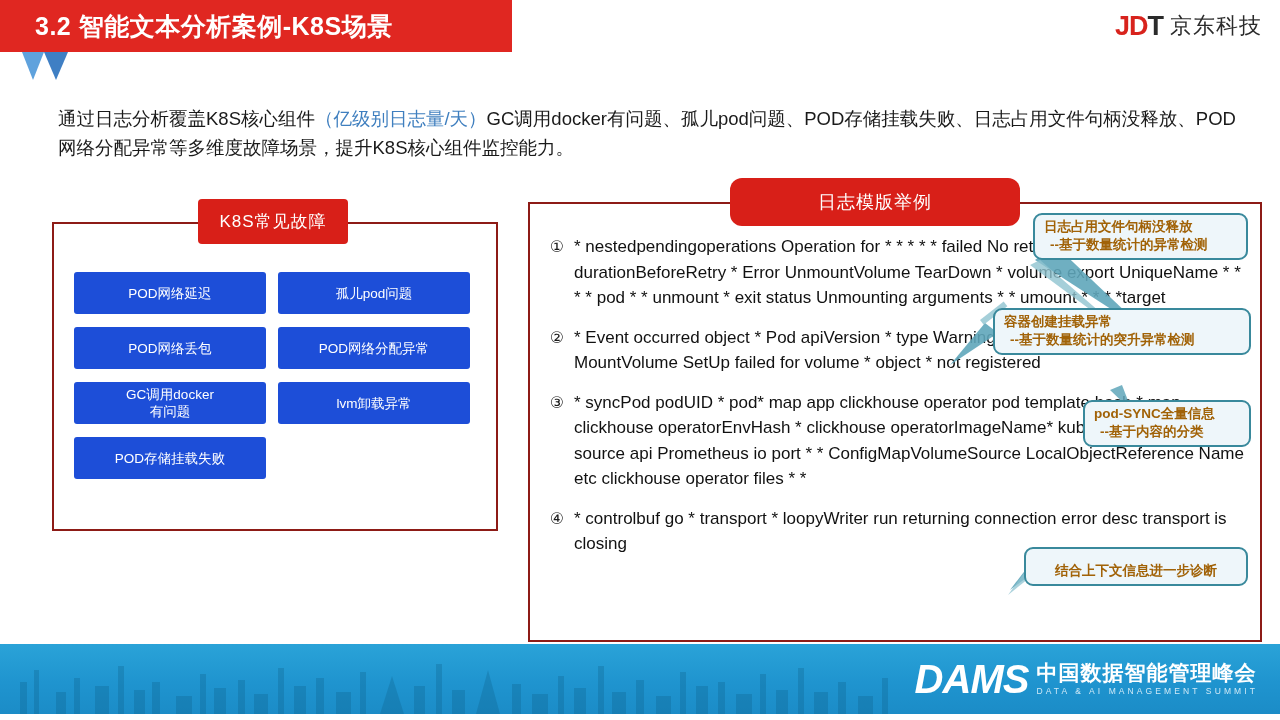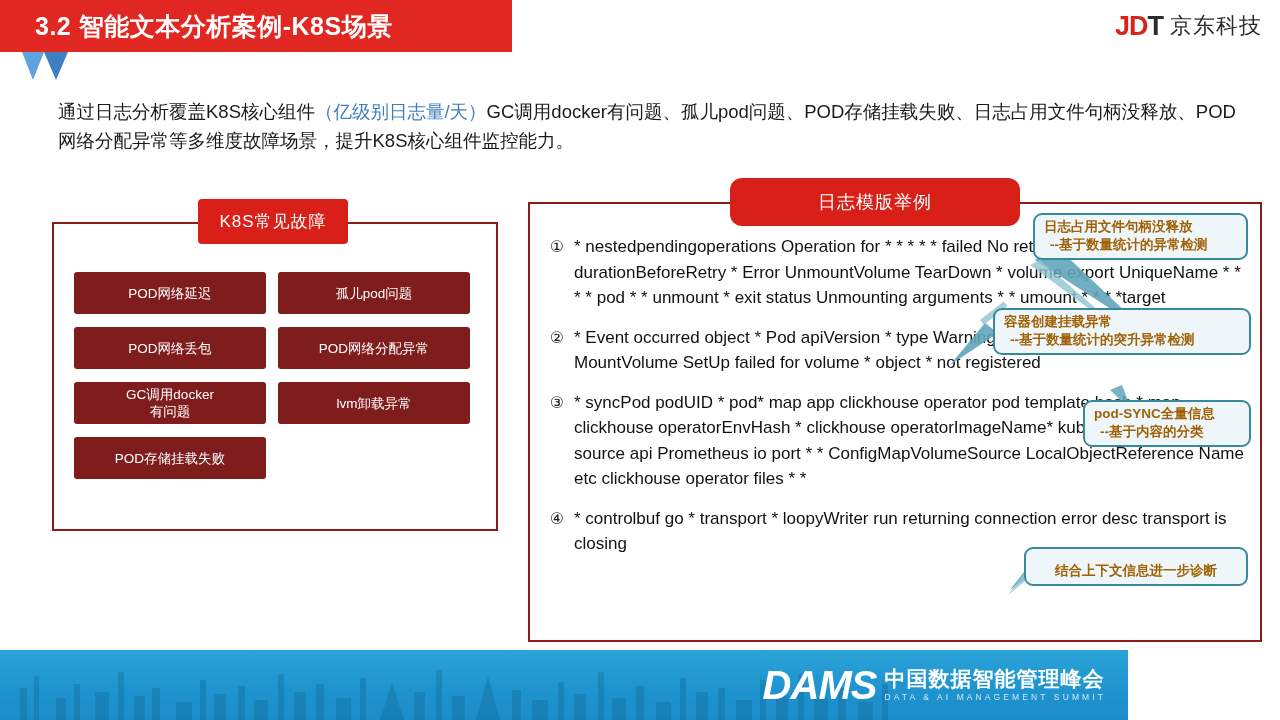--- a/index.html
+++ b/index.html
@@ -26,21 +26,21 @@
     position:absolute;right:18px;top:10px;height:32px;
     display:flex;align-items:center;gap:7px;
   }
   .logo-jdt{font-size:27px;font-weight:bold;letter-spacing:-1px;}
   .logo-jdt .r{color:#d8231d;}
   .logo-jdt .d{color:#2b2b2b;}
   .logo-cn{font-size:22px;font-weight:normal;color:#2b2b2b;letter-spacing:1px;}
 
   
   .intro{
-    position:absolute;left:58px;top:97px;width:1190px;
+    position:absolute;left:58px;top:104px;width:1190px;
     font-size:18.5px;line-height:29px;color:#1a1a1a;
   }
   .intro .hl{color:#3f7fbf;}
 
   
   .frame{position:absolute;border:2px solid #8d1b16;background:#ffffff;}
   .badge{
     position:absolute;background:#d81f18;color:#ffffff;
     border-radius:4px;display:flex;align-items:center;justify-content:center;
     font-size:17px;letter-spacing:1px;
@@ -48,21 +48,21 @@
 
   
   #left-frame{left:52px;top:222px;width:442px;height:305px;}
   #left-badge{left:198px;top:199px;width:150px;height:45px;}
   .fault-grid{
     position:absolute;left:74px;top:272px;width:396px;
     display:grid;grid-template-columns:192px 192px;grid-auto-rows:42px;
     column-gap:12px;row-gap:13px;
   }
   .fault{
-    background:#7f1d1d;border-radius:3px;color:#ffffff;
+    background:#1d4ed8;border-radius:3px;color:#ffffff;
     display:flex;align-items:center;justify-content:center;text-align:center;
     font-size:13.5px;line-height:17px;padding:0 4px;
   }
 
   
   #right-frame{left:528px;top:202px;width:730px;height:436px;}
   #right-badge{left:730px;top:178px;width:290px;height:48px;border-radius:12px;font-size:18px;}
   .log-list{
     position:absolute;left:540px;top:222px;width:710px;height:400px;
     padding-top:12px;box-sizing:border-box;
@@ -85,21 +85,21 @@
     position:absolute;background:#eef6fa;border:2px solid #39899c;
     border-radius:9px;padding:3px 9px 4px 9px;box-sizing:border-box;
     color:#a16207;font-weight:bold;font-size:13.5px;line-height:18px;
     white-space:nowrap;
   }
   .callout .l2{display:block;padding-left:6px;}
   .leader{position:absolute;}
 
   
   .banner{
-    position:absolute;left:0;bottom:0;width:1128px;height:70px;
+    position:absolute;left:0;bottom:6px;width:1280px;height:70px;
     background:linear-gradient(180deg,#2aa3d8 0%,#1f94cf 55%,#1b8cc7 100%);
     overflow:hidden;
   }
   .dams{
     position:absolute;right:22px;top:6px;height:58px;
     display:flex;align-items:center;gap:8px;
   }
   .dams-word{
     font-size:40px;font-weight:bold;font-style:italic;color:#ffffff;
     letter-spacing:-1px;line-height:40px;

